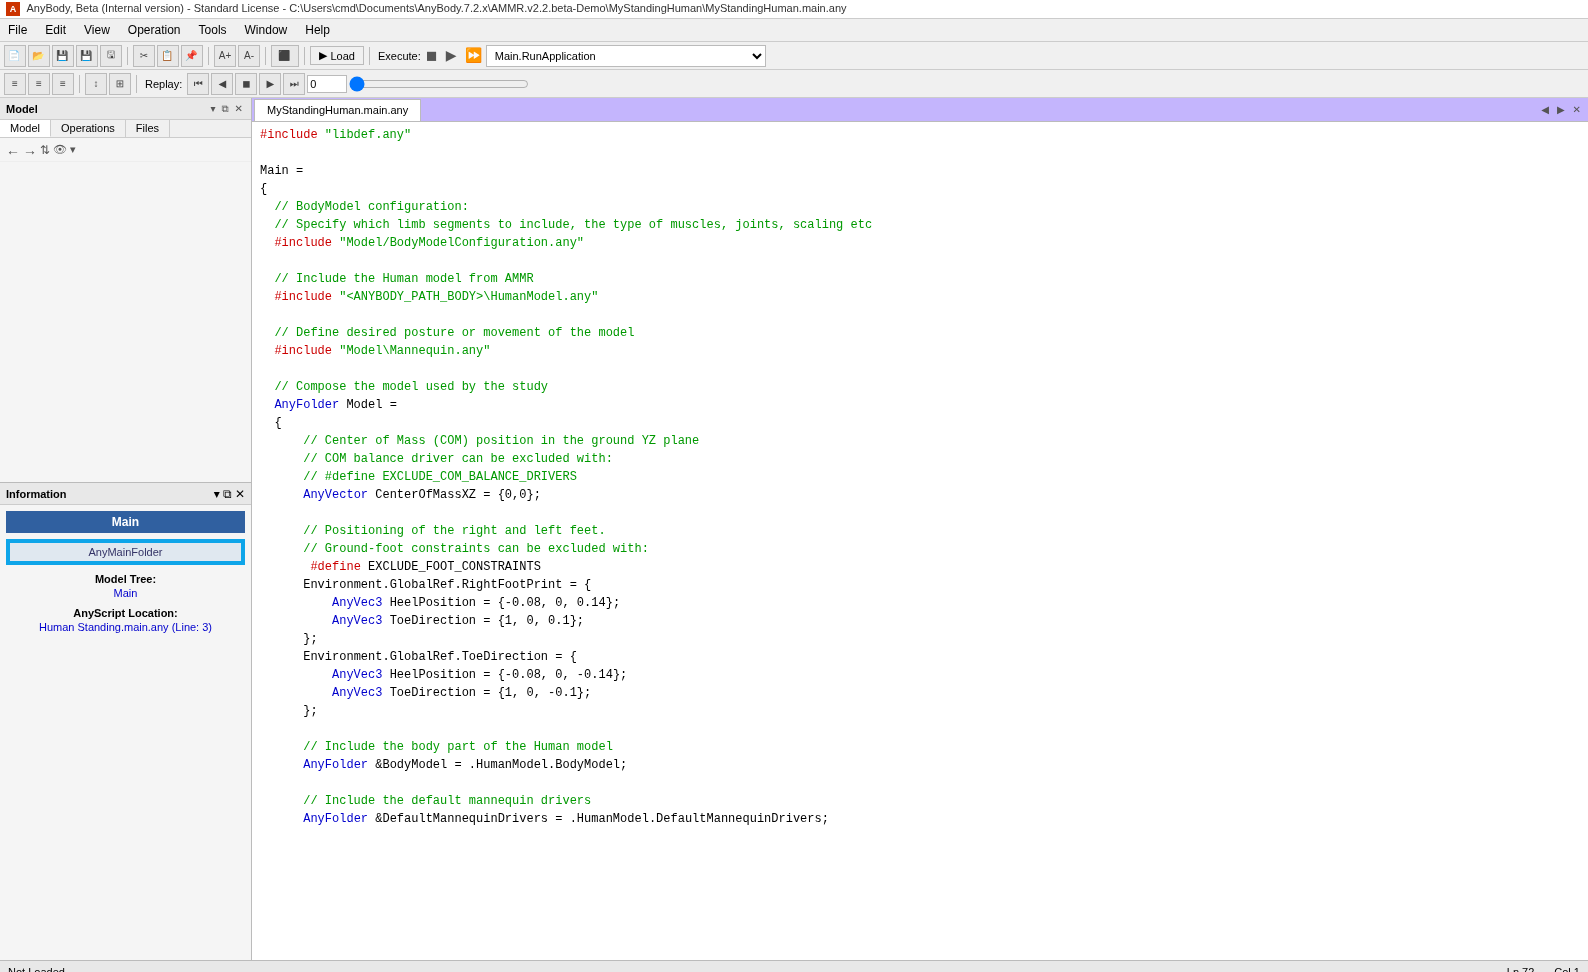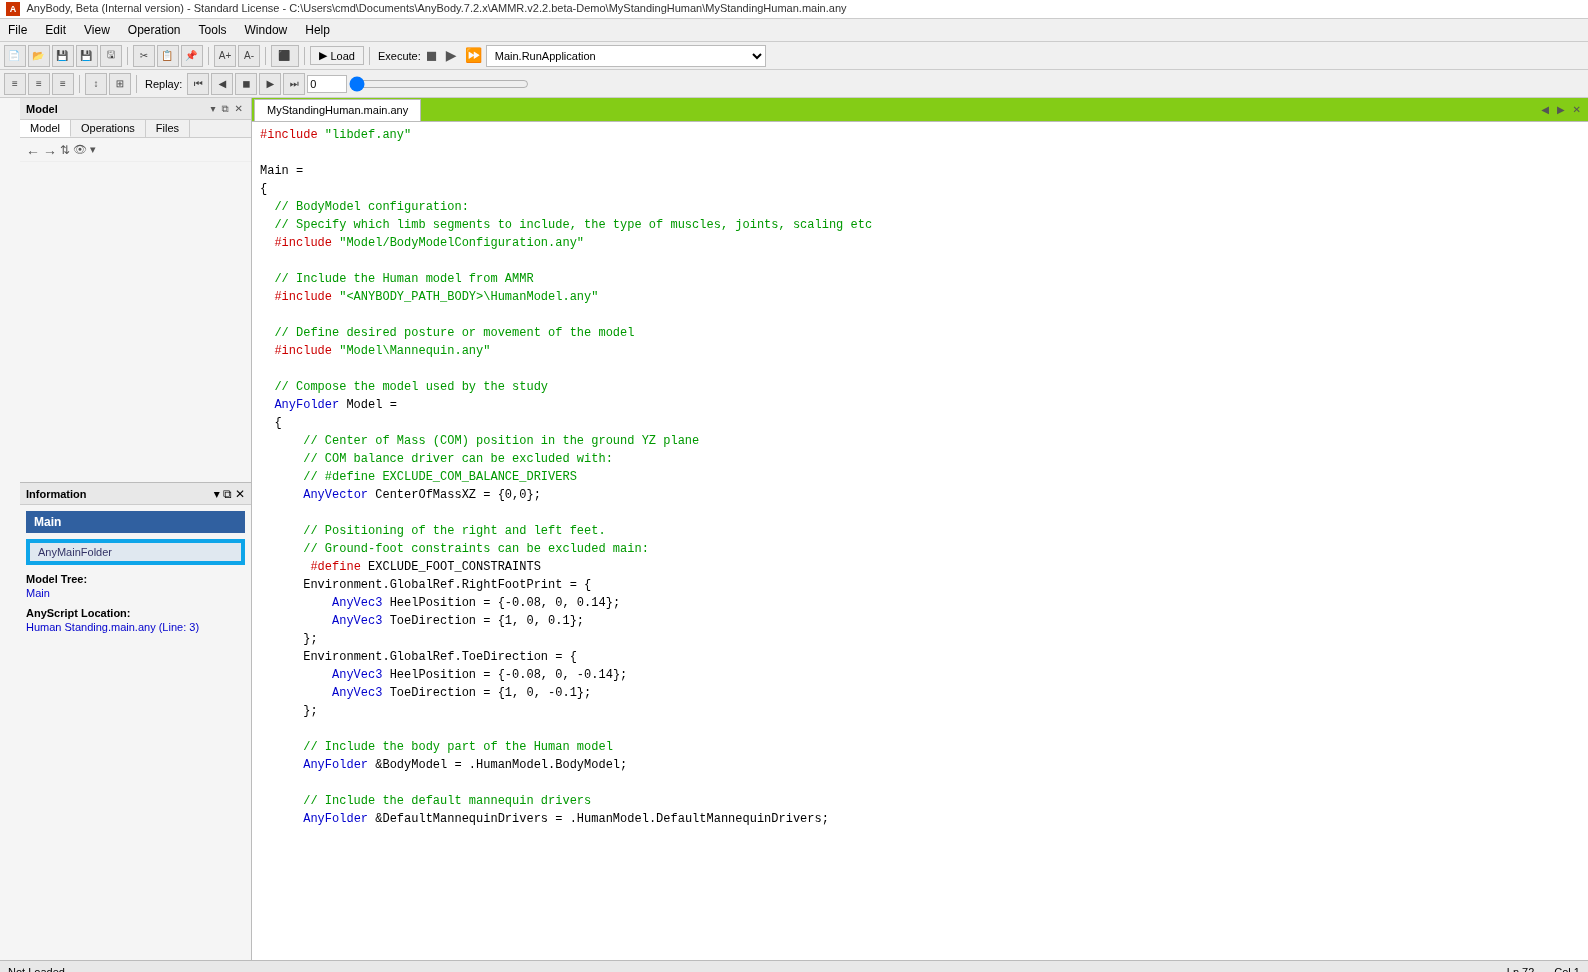--- a/index.html
+++ b/index.html
@@ -22,46 +22,46 @@
     .tb-play-btn { width: 18px; height: 18px; background: none; border: none; cursor: pointer; color: #333; font-size: 14px; }
     .tb-dropdown { height: 22px; border: 1px solid #bbb; background: white; font-size: 11px; padding: 0 4px; min-width: 280px; }
     .tb-replay-label { font-size: 11px; margin: 0 3px; }
     .tb-replay-input { width: 40px; height: 18px; border: 1px solid #bbb; font-size: 11px; padding: 0 2px; background: white; }
     .tb-slider { width: 180px; height: 10px; }
 
     
     #main-layout { display: flex; height: calc(972px - 28px - 26px - 28px - 28px); }
 
     
-    #left-panel { width: 252px; display: flex; flex-direction: column; border-right: 1px solid #bbb; background: #f5f5f5; padding-left: 20px; }
+    #left-panel { width: 252px; display: flex; flex-direction: column; border-right: 1px solid #bbb; background: #f5f5f5; }
     #model-panel { flex: 0 0 auto; border-bottom: 1px solid #bbb; }
     #model-panel-header { background: #e8e8e8; border-bottom: 1px solid #ccc; padding: 2px 6px; display: flex; align-items: center; justify-content: space-between; height: 22px; }
     #model-panel-header .panel-title { font-size: 11px; font-weight: bold; }
     #model-panel-header .panel-controls { display: flex; gap: 2px; font-size: 10px; color: #555; }
     #model-panel-header .panel-controls span { cursor: pointer; padding: 0 2px; }
     #model-tabs { display: flex; border-bottom: 1px solid #ccc; background: #f0f0f0; }
     #model-tabs .tab { padding: 2px 10px; font-size: 11px; cursor: pointer; border-right: 1px solid #ccc; }
     #model-tabs .tab.active { background: white; border-bottom: 1px solid white; }
     #model-nav { padding: 3px 6px; display: flex; gap: 3px; align-items: center; border-bottom: 1px solid #eee; height: 24px; }
     #model-nav span { font-size: 14px; cursor: pointer; color: #555; }
     #model-tree-area { height: 320px; overflow: auto; padding: 4px; }
 
     
-    #info-panel { flex: 1; display: flex; flex-direction: column; }
+    #info-panel { flex: 1; display: flex; flex-direction: column; text-align: center; }
     #info-panel-header { background: #e8e8e8; border-bottom: 1px solid #ccc; padding: 2px 6px; display: flex; align-items: center; justify-content: space-between; height: 22px; }
     #info-panel-header .panel-title { font-size: 11px; font-weight: bold; }
     #info-panel-content { padding: 6px; flex: 1; overflow: auto; }
     .info-main-item { background: #3060a0; color: white; padding: 4px 8px; margin-bottom: 6px; font-size: 12px; font-weight: bold; cursor: pointer; }
     .info-sub-item { background: #e0e8f0; border: 4px solid #0ea5e9; padding: 3px 8px; margin-bottom: 6px; font-size: 11px; color: #336; }
     .info-label { font-size: 11px; font-weight: bold; color: #000; margin: 8px 0 2px 0; }
     .info-value { font-size: 11px; color: #0000cc; margin-bottom: 4px; }
 
     
     #right-area { flex: 1; display: flex; flex-direction: column; }
-    #tab-bar { background: #84cc16; border-bottom: 1px solid #bbb; display: flex; align-items: center; padding: 0; height: 24px; }
+    #tab-bar { background: #c4b5fd; border-bottom: 1px solid #bbb; display: flex; align-items: center; padding: 0; height: 24px; }
     #tab-bar .code-tab { background: white; border: 1px solid #bbb; border-bottom: none; padding: 2px 12px; font-size: 11px; cursor: pointer; margin-left: 2px; height: 22px; display: flex; align-items: center; }
     #tab-bar .tab-nav { margin-left: auto; display: flex; gap: 2px; padding-right: 4px; font-size: 10px; color: #555; }
     #tab-bar .tab-nav span { cursor: pointer; padding: 0 3px; }
     #code-area { flex: 1; background: white; overflow: auto; padding: 4px 8px; font-family: 'Courier New', Courier, monospace; font-size: 12px; line-height: 1.5; position: relative; }
 
     
     .c-include { color: #cc0000; }
     .c-string { color: #009900; }
     .c-comment { color: #009900; }
     .c-normal { color: #000; }
@@ -217,21 +217,21 @@
 
 <span class="c-comment">  // Compose the model used by the study</span>
   <span class="c-blue">AnyFolder</span><span class="c-normal"> Model =</span>
 <span class="c-normal">  {</span>
 <span class="c-comment">      // Center of Mass (COM) position in the ground YZ plane</span>
 <span class="c-comment">      // COM balance driver can be excluded with:</span>
 <span class="c-comment">      // #define EXCLUDE_COM_BALANCE_DRIVERS</span>
       <span class="c-blue">AnyVector</span><span class="c-normal"> CenterOfMassXZ = {0,0};</span>
 
 <span class="c-comment">      // Positioning of the right and left feet.</span>
-<span class="c-comment">      // Ground-foot constraints can be excluded main:</span>
+<span class="c-comment">      // Ground-foot constraints can be excluded with:</span>
        <span class="c-include">#define</span><span class="c-normal"> EXCLUDE_FOOT_CONSTRAINTS</span>
       <span class="c-normal">Environment.GlobalRef.RightFootPrint = {</span>
           <span class="c-blue">AnyVec3</span><span class="c-normal"> HeelPosition = {-0.08, 0, 0.14};</span>
           <span class="c-blue">AnyVec3</span><span class="c-normal"> ToeDirection = {1, 0, 0.1};</span>
 <span class="c-normal">      };</span>
       <span class="c-normal">Environment.GlobalRef.ToeDirection = {</span>
           <span class="c-blue">AnyVec3</span><span class="c-normal"> HeelPosition = {-0.08, 0, -0.14};</span>
           <span class="c-blue">AnyVec3</span><span class="c-normal"> ToeDirection = {1, 0, -0.1};</span>
 <span class="c-normal">      };</span>
 

